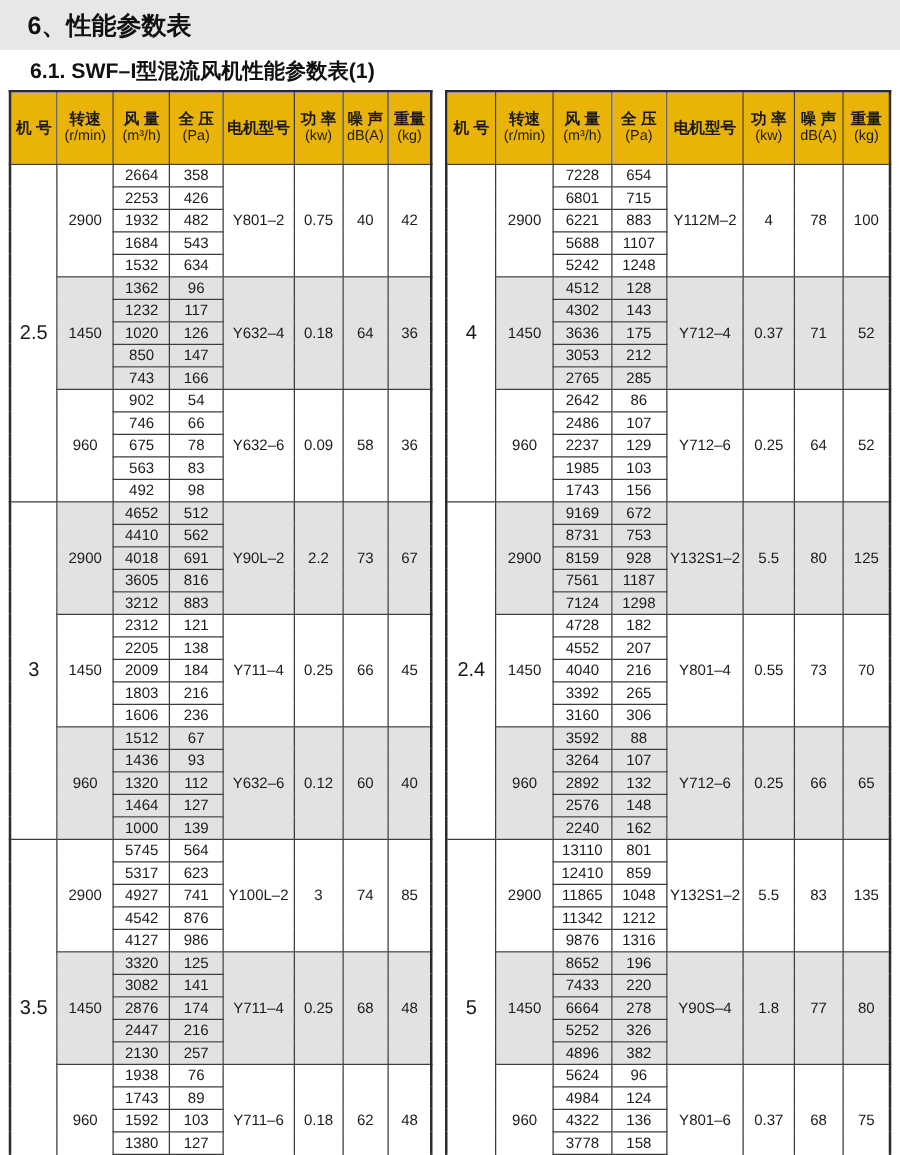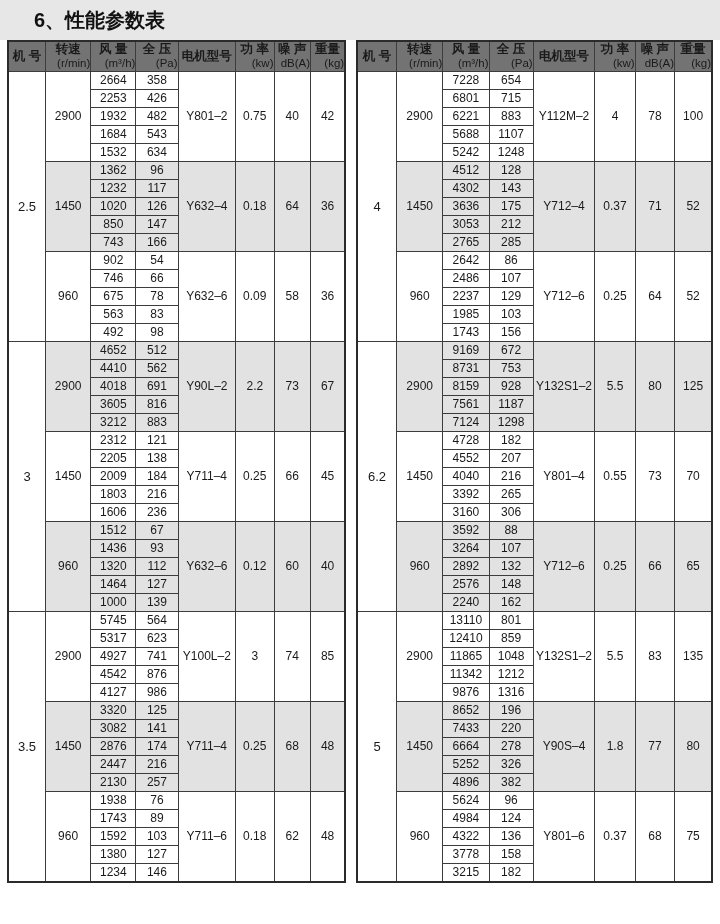--- a/index.html
+++ b/index.html
@@ -9,21 +9,21 @@
     background: #ffffff;
     font-family: "Liberation Sans", "DejaVu Sans", sans-serif;
     color: #1a1a1a;
     overflow: hidden;
   }
   .title-strip {
     background: #e7e7e7;
     height: 40px;
     display: flex;
     align-items: center;
-    padding-left: 34px;
+    padding-left: 22px;
   }
   .title-strip .t {
     font-size: 20px;
     font-weight: bold;
     color: #111;
   }
   .subtitle {
     font-size: 17px;
     font-weight: bold;
     color: #111;
@@ -42,43 +42,44 @@
   }
   th, td {
     border: 1px solid #3c3c3c;
     text-align: center;
     vertical-align: middle;
     padding: 0;
     overflow: hidden;
     white-space: nowrap;
   }
   th {
-    background: #737373;
-    height: 30px;
+    background: #eab308;
+    height: 58px;
     font-size: 12.5px;
     font-weight: bold;
     line-height: 1.15;
   }
-  th .h2 { font-weight: normal; font-size: 11.5px; text-align: right; }
+  th .h2 { font-weight: normal; font-size: 11.5px; }
   td {
     height: 17px;
     font-size: 12px;
     line-height: 17px;
     background: #ffffff;
   }
   td.sh { background: #e2e2e2; }
-  td[data-name="model-cell"] { font-size: 13px; }
+  td[data-name="model-cell"] { font-size: 16px; }
 </style>
 </head>
 <body>
 
 <div class="page" data-name="document-page">
   <div class="title-strip" data-name="section-title-bar">
     <span class="t" data-name="section-title">6、性能参数表</span>
   </div>
+  <div class="subtitle" data-name="table-subtitle">6.1. SWF–I型混流风机性能参数表(1)</div>
   <div class="tables" data-name="tables-container">
     <table id="table-left" data-name="performance-table-left">
       <colgroup>
         <col style="width:38px">
           <col style="width:46px">
           <col style="width:46px">
           <col style="width:43px">
         <col style="width:58px">
           <col style="width:39px">
           <col style="width:37px">
@@ -465,21 +466,21 @@
           </tr>
           <tr data-name="table-row">
             <td data-name="airflow-cell">1985</td>
             <td data-name="pressure-cell">103</td>
           </tr>
           <tr data-name="table-row">
             <td data-name="airflow-cell">1743</td>
             <td data-name="pressure-cell">156</td>
           </tr>
           <tr data-name="table-row">
-            <td data-name="model-cell" rowspan="15">6.2</td>
+            <td data-name="model-cell" rowspan="15">2.4</td>
             <td data-name="speed-cell" class="sh" rowspan="5">2900</td>
             <td data-name="airflow-cell" class="sh">9169</td>
             <td data-name="pressure-cell" class="sh">672</td>
             <td data-name="motor-cell" class="sh" rowspan="5">Y132S1–2</td>
             <td data-name="power-cell" class="sh" rowspan="5">5.5</td>
             <td data-name="noise-cell" class="sh" rowspan="5">80</td>
             <td data-name="weight-cell" class="sh" rowspan="5">125</td>
           </tr>
           <tr data-name="table-row">
             <td data-name="airflow-cell" class="sh">8731</td>

